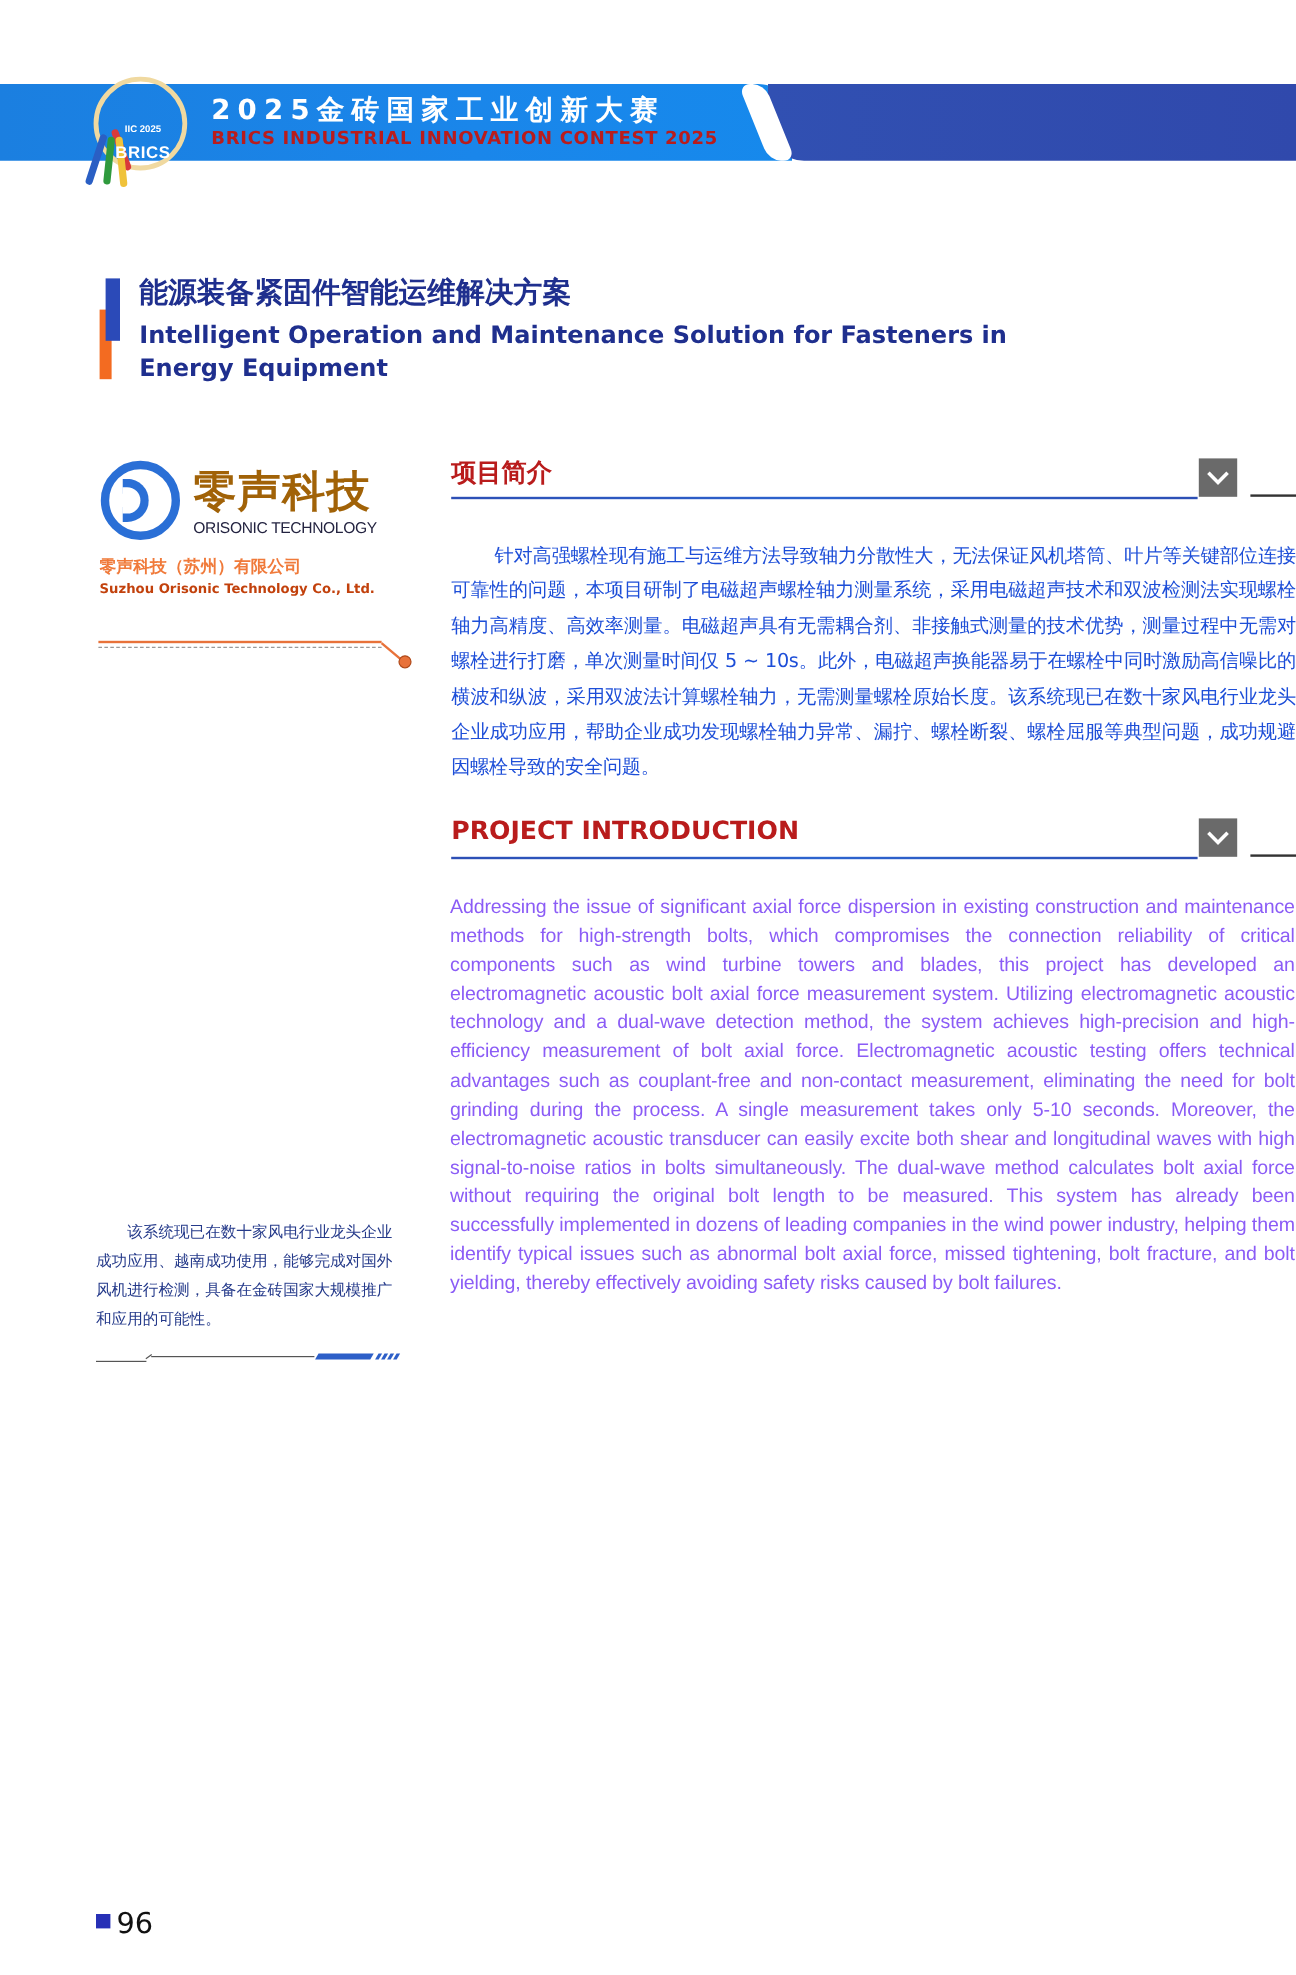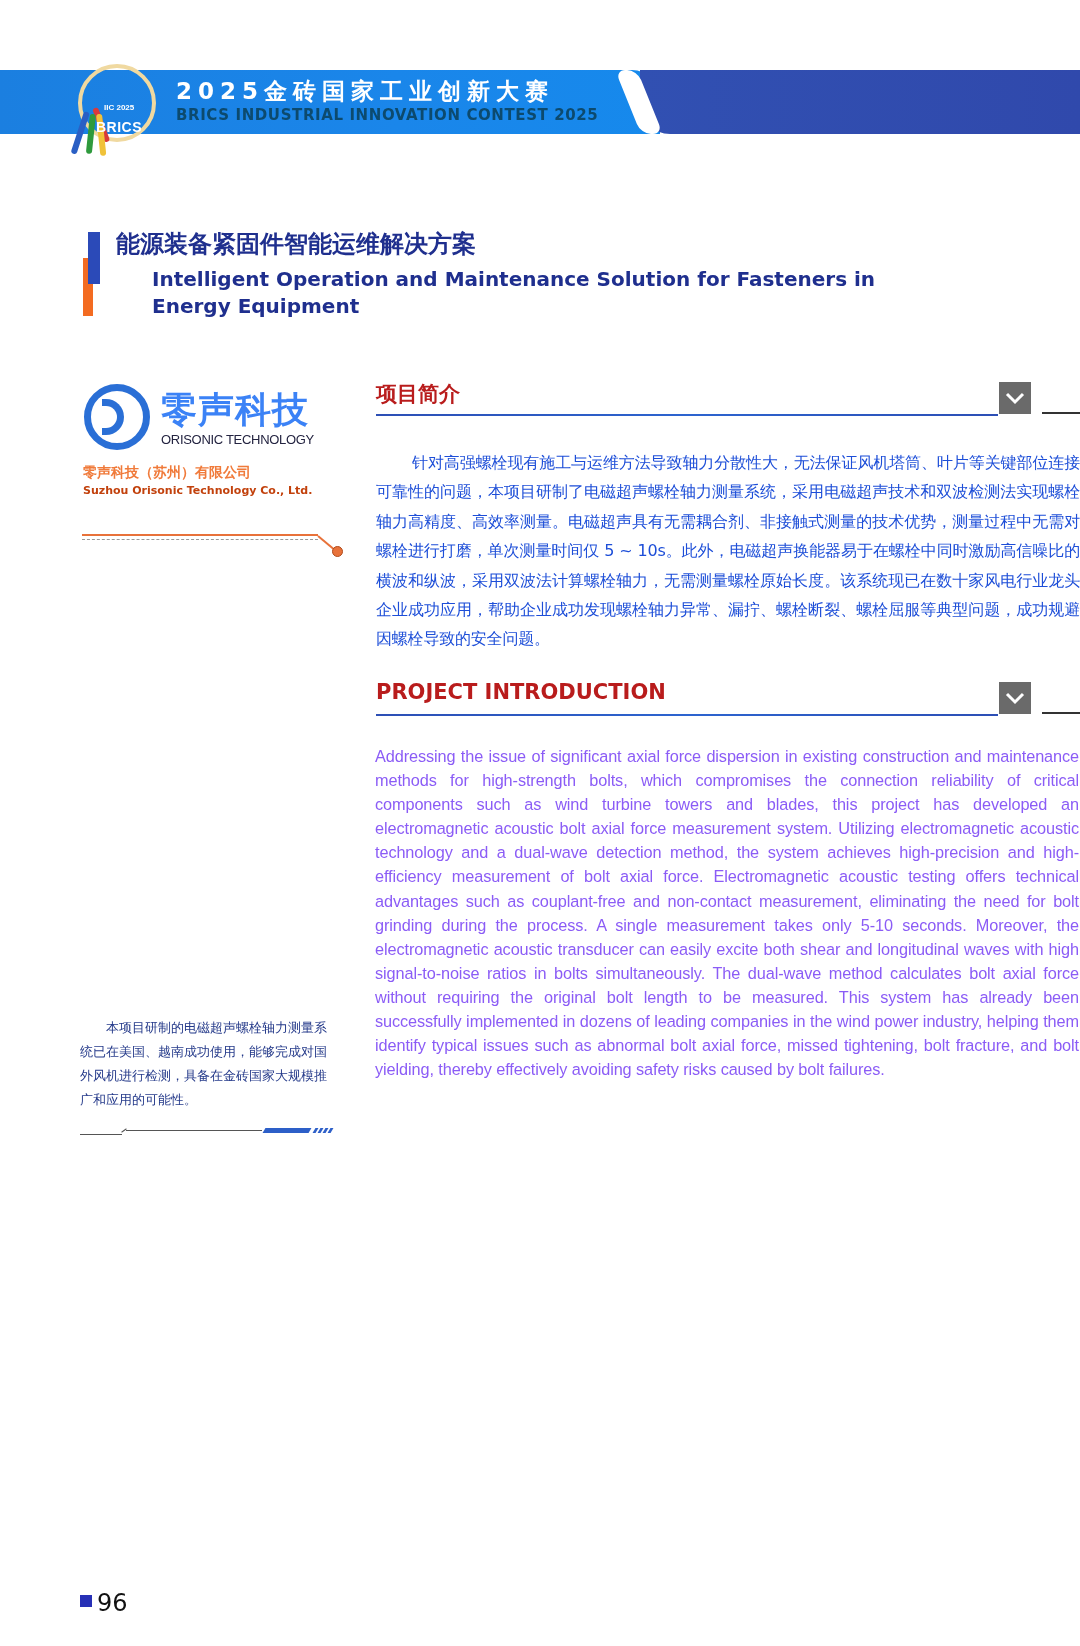--- a/index.html
+++ b/index.html
@@ -35,46 +35,46 @@
     .logo-text2 {
       position:absolute; left:104px; top:103px; color:#fff; font-weight:bold; font-size:8px;
       font-family:"Liberation Sans", sans-serif;
     }
     .ribbon { position:absolute; width:6px; height:44px; border-radius:3px; transform-origin:top; }
     .banner-title-cn {
       position:absolute; left:176px; top:76px; color:#fff; font-weight:bold; font-size:23px;
       letter-spacing:6px; font-family:"DejaVu Sans", sans-serif;
     }
     .banner-title-en {
-      position:absolute; left:176px; top:106px; color:#0c4a6e; font-weight:bold; font-size:15px;
+      position:absolute; left:176px; top:106px; color:#b91c1c; font-weight:bold; font-size:15px;
       letter-spacing:0.6px; font-family:"DejaVu Sans", sans-serif;
     }
 
     
     .title-bar-blue { position:absolute; left:88px; top:232px; width:12px; height:52px; background:#2b4ab8; }
     .title-bar-orange { position:absolute; left:83px; top:258px; width:10px; height:58px; background:#f36b21; }
     .title-cn {
       position:absolute; left:116px; top:228px; font-size:24px; font-weight:bold; color:#1f2f8e;text-align:center;
     }
     .title-en {
       position:absolute; left:116px; top:266px; width:760px; font-size:20px; font-weight:bold; color:#1f2f8e;
-      line-height:27px; font-family:"DejaVu Sans", sans-serif;margin-left:36px;
+      line-height:27px; font-family:"DejaVu Sans", sans-serif;
     }
 
     
     .co-logo {
       position:absolute; left:84px; top:384px; width:66px; height:66px; border-radius:50%;
       border:7px solid #2a6fd6; box-sizing:border-box;
     }
     .co-logo-inner {
       position:absolute; left:102px; top:399px; width:22px; height:36px;
       border:7px solid #2a6fd6; border-left:none; border-radius:0 20px 20px 0; box-sizing:border-box;
     }
     .co-name-cn {
-      position:absolute; left:161px; top:386px; font-size:36px; font-weight:bold; color:#3b82f6; letter-spacing:1px;
+      position:absolute; left:161px; top:386px; font-size:36px; font-weight:bold; color:#a16207; letter-spacing:1px;
     }
     .co-name-en {
       position:absolute; left:161px; top:432px; font-size:13px; color:#232340; font-family:"Liberation Sans", sans-serif; letter-spacing:-0.3px;
     }
     .co-full-cn { position:absolute; left:83px; top:464px; font-size:14px; color:#f07a3a; font-weight:bold; }
     .co-full-en { position:absolute; left:83px; top:482px; width:240px; font-size:11px; color:#c2410c; font-weight:bold; line-height:18px; }
     .co-rule { position:absolute; left:82px; top:534px; width:236px; height:3px; border-top:2px solid #e8723a; border-bottom:1px dashed #999; }
     .co-rule-diag { position:absolute; left:318px; top:535px; width:20px; height:2px; background:#e8723a; transform:rotate(40deg); transform-origin:left; }
     .co-rule-dot { position:absolute; left:332px; top:546px; width:9px; height:9px; border-radius:50%; background:#e8723a; border:1px solid #b04a1a; }
 
@@ -166,21 +166,21 @@
 </div>
 <div class="sec-chevron" style="left:999px;top:682px;">
   <svg viewBox="0 0 20 14">
       <polyline points="2,3 10,11 18,3" fill="none" stroke="#fff" stroke-width="3"></polyline>
     </svg>
 </div>
 <div class="sec-tail" style="left:1042px;top:712px;"></div>
 
 <div class="body-en">Addressing the issue of significant axial force dispersion in existing construction and maintenance methods for high-strength bolts, which compromises the connection reliability of critical components such as wind turbine towers and blades, this project has developed an electromagnetic acoustic bolt axial force measurement system. Utilizing electromagnetic acoustic technology and a dual-wave detection method, the system achieves high-precision and high-efficiency measurement of bolt axial force. Electromagnetic acoustic testing offers technical advantages such as couplant-free and non-contact measurement, eliminating the need for bolt grinding during the process. A single measurement takes only 5-10 seconds. Moreover, the electromagnetic acoustic transducer can easily excite both shear and longitudinal waves with high signal-to-noise ratios in bolts simultaneously. The dual-wave method calculates bolt axial force without requiring the original bolt length to be measured. This system has already been successfully implemented in dozens of leading companies in the wind power industry, helping them identify typical issues such as abnormal bolt axial force, missed tightening, bolt fracture, and bolt yielding, thereby effectively avoiding safety risks caused by bolt failures.</div>
 
-<div class="side-note">本项目研制的电磁超声螺栓轴力测量系统已在美国、越南成功使用，能够完成对国外风机进行检测，具备在金砖国家大规模推广和应用的可能性。</div>
+<div class="side-note">该系统现已在数十家风电行业龙头企业成功应用、越南成功使用，能够完成对国外风机进行检测，具备在金砖国家大规模推广和应用的可能性。</div>
 <div>
   <div class="side-rule-left"></div>
   <div class="side-rule-slope"></div>
   <div class="side-rule-mid"></div>
   <div class="side-rule-blue"></div>
   <div class="side-rule-stripe" style="left:314px;"></div>
   <div class="side-rule-stripe" style="left:319px;"></div>
   <div class="side-rule-stripe" style="left:324px;"></div>
   <div class="side-rule-stripe" style="left:329px;"></div>
 </div>

